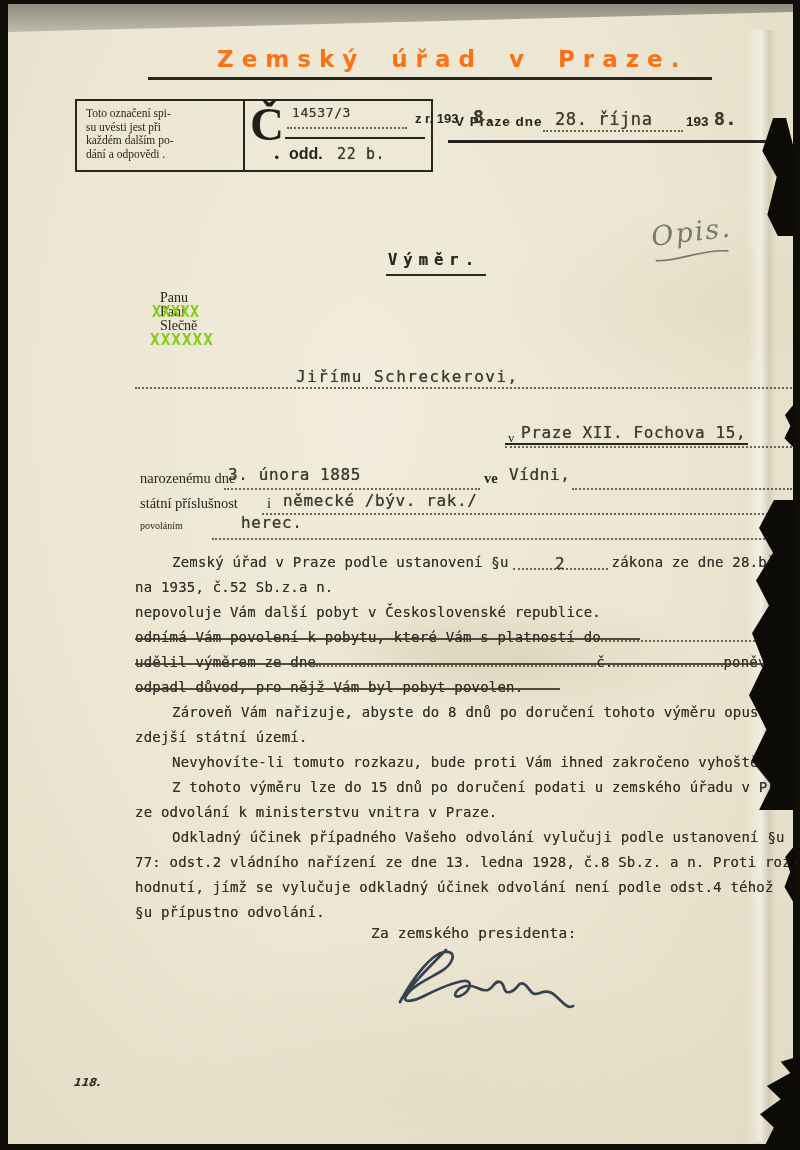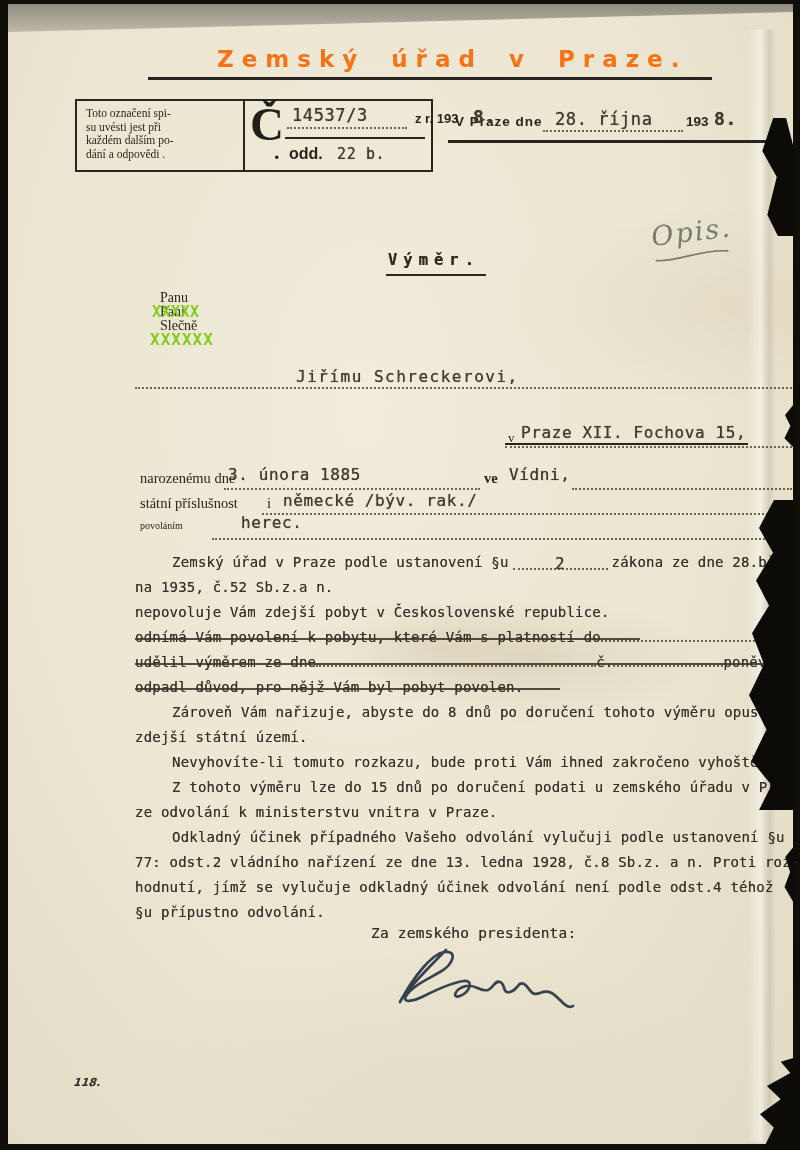--- a/index.html
+++ b/index.html
@@ -61,21 +61,21 @@
     <div class="sb-left">
       <div>Toto označení spi-</div>
       <div>su uvésti jest při</div>
       <div>každém dalším po-</div>
       <div>dání a odpovědi .</div>
     </div>
     <div class="sb-right">
       <span class="abs prn" style="left:5px;top:0px;font-size:47px;font-weight:bold;line-height:1;color:#211f19">Č</span>
       <span class="abs prn" style="left:29px;top:38px;font-size:22px;font-weight:bold;color:#211f19">.</span>
       <div class="dot" style="left:42px;top:26px;width:120px"></div>
-      <span class="abs t" style="left:47px;top:4px;font-size:17px">14537/3</span>
+      <span class="abs t" style="left:47px;top:4px;font-size:13px">14537/3</span>
       <span class="abs sans" style="left:170px;top:10px;font-size:13px;font-weight:bold">z r. 193</span>
       <span class="abs t" style="left:228px;top:5px;font-size:18px;font-weight:bold">8.</span>
       <div class="rule" style="left:40px;top:36px;width:140px;height:2.2px"></div>
       <span class="abs sans" style="left:44px;top:44px;font-size:16px;font-weight:bold">odd.</span>
       <span class="abs t" style="left:92px;top:44px;font-size:15px">22 b.</span>
     </div>
   </div>
 
   <span class="abs sans" style="left:455px;top:114px;font-size:13.5px;font-weight:bold;letter-spacing:1px">V Praze dne</span>
   <div class="dot" style="left:543px;top:130px;width:140px"></div>
@@ -118,21 +118,21 @@
   <span class="abs prn" style="left:267px;top:495px;font-size:14.5px">i</span>
   <span class="abs t" style="left:283px;top:491px;font-size:16px">německé /býv. rak./</span>
   <div class="dot" style="left:262px;top:513px;width:530px"></div>
 
   <span class="abs prn" style="left:140px;top:520px;font-size:10px">povoláním</span>
   <span class="abs t" style="left:241px;top:513px;font-size:16px">herec.</span>
   <div class="dot" style="left:212px;top:538px;width:580px"></div>
 
   <div class="abs bodyln" style="left:172px;top:553px"><span>Zemský úřad v Praze podle ustanovení §u</span><span class="fillbox t" style="font-size:16px">2</span><span>zákona ze dne 28.bře</span></div>
   <div class="abs bodyln" style="left:135px;top:578px">na 1935, č.52 Sb.z.a n.</div>
-  <div class="abs bodyln" style="left:135px;top:603px">nepovoluje Vám zdejší pobyt v Československé republice.</div>
+  <div class="abs bodyln" style="left:135px;top:603px">nepovoluje Vám další pobyt v Československé republice.</div>
 
   <div class="abs bodyln" style="left:135px;top:628px"><span>odnímá Vám povolení k pobytu, které Vám s platností do</span><span class="lead" style="width:190px"></span></div>
   <div class="abs bodyln" style="left:135px;top:653px"><span>udělil výměrem ze dne</span><span class="lead" style="width:280px"></span><span>č.</span><span class="lead" style="width:110px"></span><span>poněva</span></div>
   <div class="abs bodyln" style="left:135px;top:678px">odpadl důvod, pro nějž Vám byl pobyt povolen.</div>
   <div class="strk" style="left:135px;top:638px;width:505px"></div>
   <div class="strk" style="left:135px;top:663px;width:653px"></div>
   <div class="strk" style="left:135px;top:688px;width:425px"></div>
 
   <div class="abs bodyln" style="left:172px;top:703px">Zároveň Vám nařizuje, abyste do 8 dnů po doručení tohoto výměru opustil</div>
   <div class="abs bodyln" style="left:135px;top:728px">zdejší státní území.</div>

